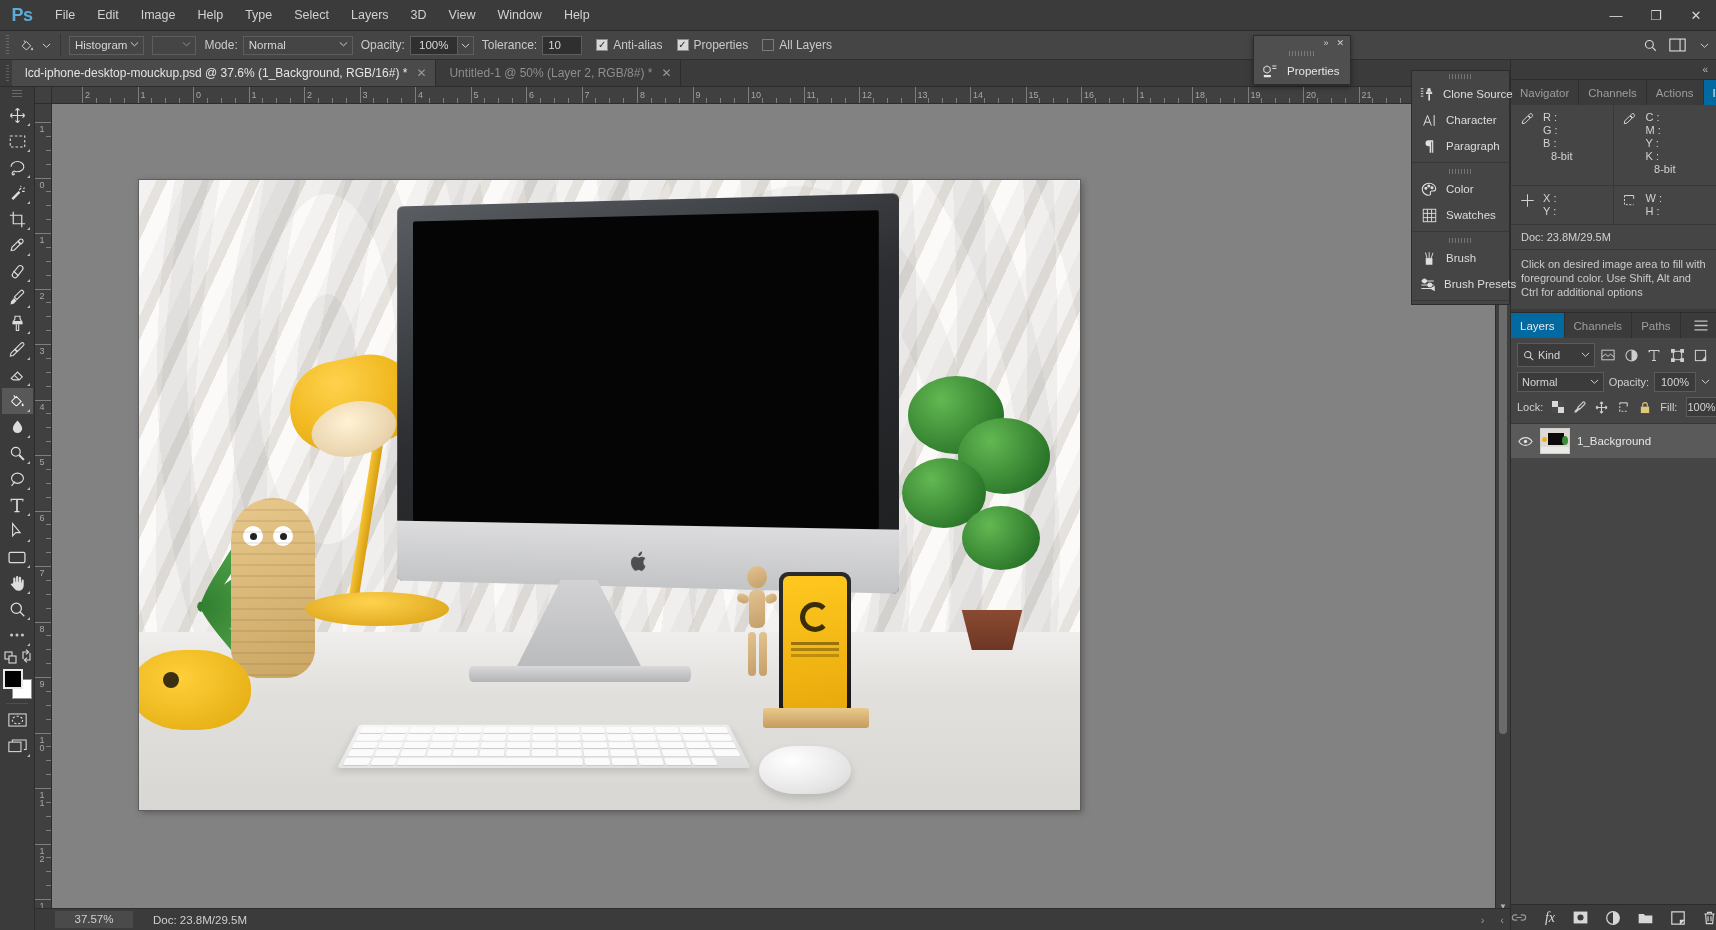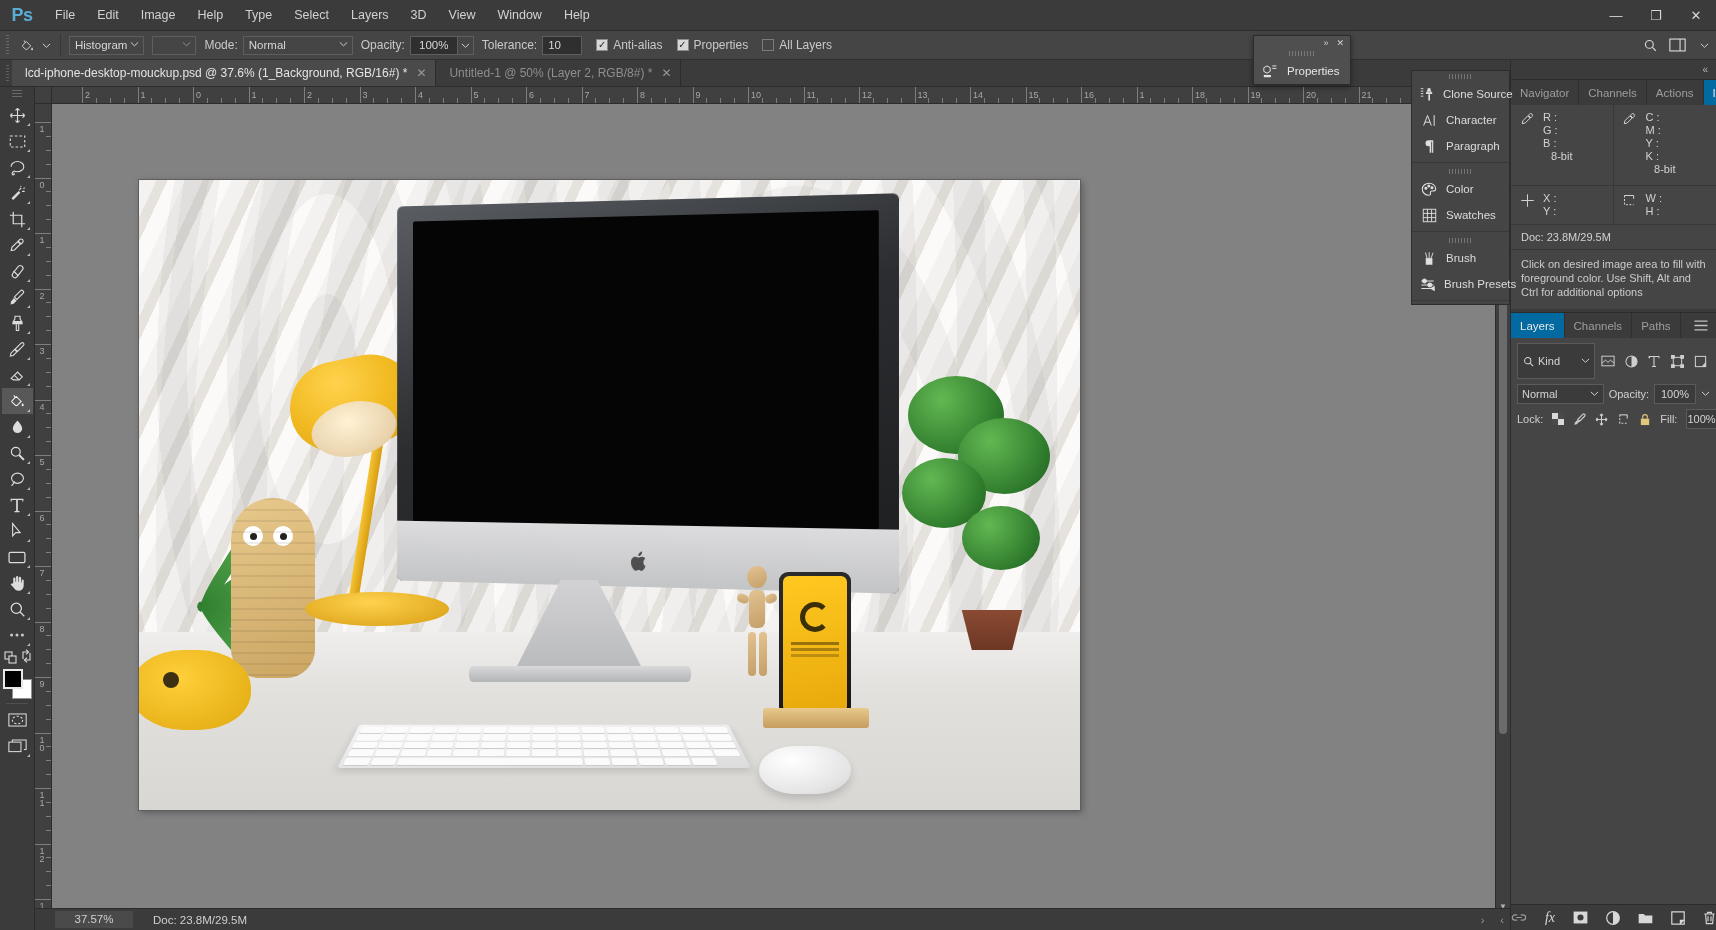--- a/index.html
+++ b/index.html
@@ -248,21 +248,21 @@
       border-right:1px solid #383838; }
   .info-cell:last-child { border-right:none; }
   .info-rows { line-height:13px; }
   .info-bit { text-align:center; font-size:11px; color:#d2d2d2; padding-bottom:4px; }
   .info-xy { display:grid; grid-template-columns:1fr 1fr; border-bottom:1px solid #383838; }
   .info-doc { padding:6px 10px; font-size:11px; color:#d2d2d2; border-bottom:1px solid #383838; }
   .info-hint { padding:7px 10px 10px; font-size:11px; color:#cbcbcb; line-height:14px; }
 
   
   .lay-filter { display:flex; align-items:center; gap:5px; padding:5px 6px; }
-  .kind-select { flex:0 0 78px; background:#3b3b3b; border:1px solid #5b5b5b; height:36px;
+  .kind-select { flex:0 0 78px; background:#3b3b3b; border:1px solid #5b5b5b; height:24px;
       display:flex; align-items:center; gap:4px; padding:0 4px; font-size:11px; color:#d4d4d4; position:relative; }
   .kind-select .chev { margin-left:auto; }
   .filter-icons { display:flex; align-items:center; gap:7px; color:#cfcfcf; }
   .blend-row { display:flex; align-items:center; gap:5px; padding:0 6px 5px; }
   .blend-select { flex:1; background:#3b3b3b; border:1px solid #5b5b5b; height:20px;
       display:flex; align-items:center; padding:0 4px; font-size:11px; color:#d4d4d4; }
   .opa-label { font-size:11px; color:#d0d0d0; }
   .opa-val { background:#3b3b3b; border:1px solid #5b5b5b; height:20px; width:42px;
       display:flex; align-items:center; justify-content:center; font-size:11px; color:#d4d4d4; }
   .lock-row { display:flex; align-items:center; gap:9px; padding:0 6px 6px; color:#cfcfcf; font-size:11px; }
@@ -1292,20 +1292,37 @@
             <svg width="12" height="13" viewBox="0 0 13 14" fill="none" stroke="#e0c87a" stroke-width="1.2">
               <rect x="2" y="6" width="9" height="7" fill="#e0c87a" stroke="none"></rect>
               <path d="M4 6V4.2a2.5 2.5 0 0 1 5 0V6"></path>
             </svg>
           </span>
           <span style="margin-left:auto" class="opa-label">Fill:</span>
           <div class="opa-val">100%</div>
 
         </div>
 
+        <div class="layer-list">
+          <div class="layer-row">
+            <span class="ic">
+              <svg width="15" height="11" viewBox="0 0 17 12" fill="none" stroke="#e2e2e2" stroke-width="1.2">
+                <path d="M1 6s2.8-4.4 7.5-4.4S16 6 16 6s-2.8 4.4-7.5 4.4S1 6 1 6z"></path>
+                <circle cx="8.5" cy="6" r="1.9" fill="#e2e2e2" stroke="none"></circle>
+              </svg>
+            </span>
+            <div class="layer-thumb">
+              <i class="lt-desk"></i>
+                <i class="lt-mon"></i>
+                <i class="lt-lamp"></i>
+                <i class="lt-tree"></i>
+            </div>
+            <span class="layer-name">1_Background</span>
+          </div>
+        </div>
 
         <div class="layer-bottom">
           <span class="ic">
             <svg width="16" height="11" viewBox="0 0 18 12" fill="none" stroke="#9b9b9b" stroke-width="1.3">
               <path d="M7 3H4.5a3 3 0 0 0 0 6H7M11 3h2.5a3 3 0 0 1 0 6H11M6 6h6"></path>
             </svg>
           </span>
           <span class="ic" style="width:18px">
             <span style="font-family:'Liberation Serif',serif; font-style:italic; font-size:14px; color:#d8d8d8;">fx</span>
           </span>

